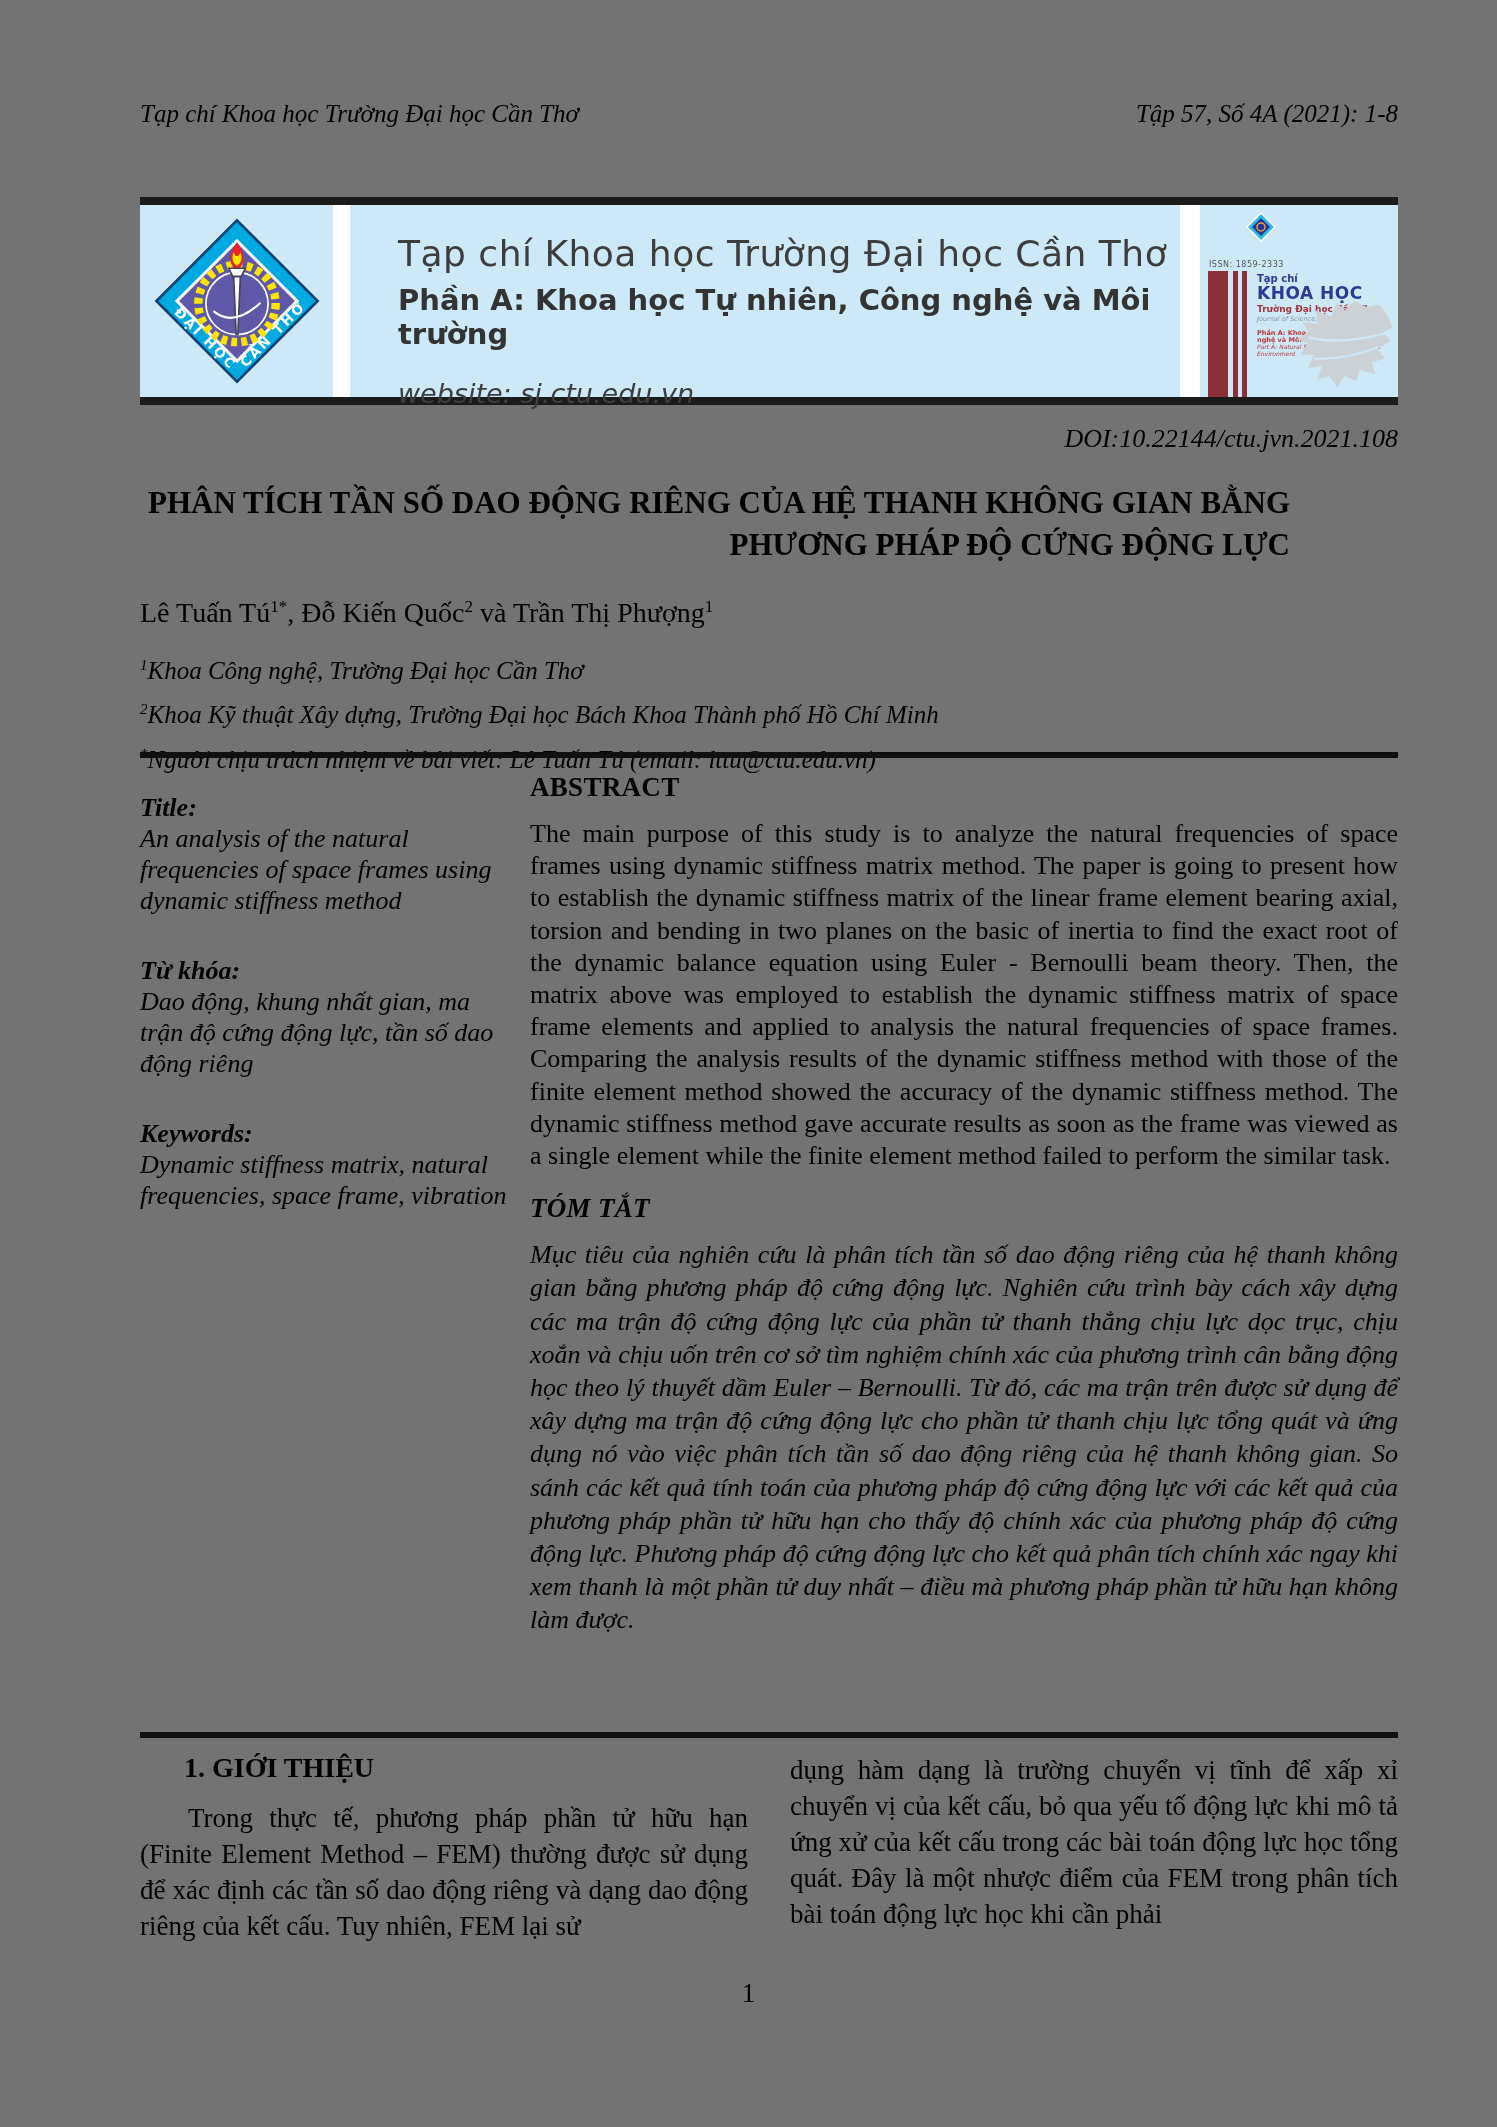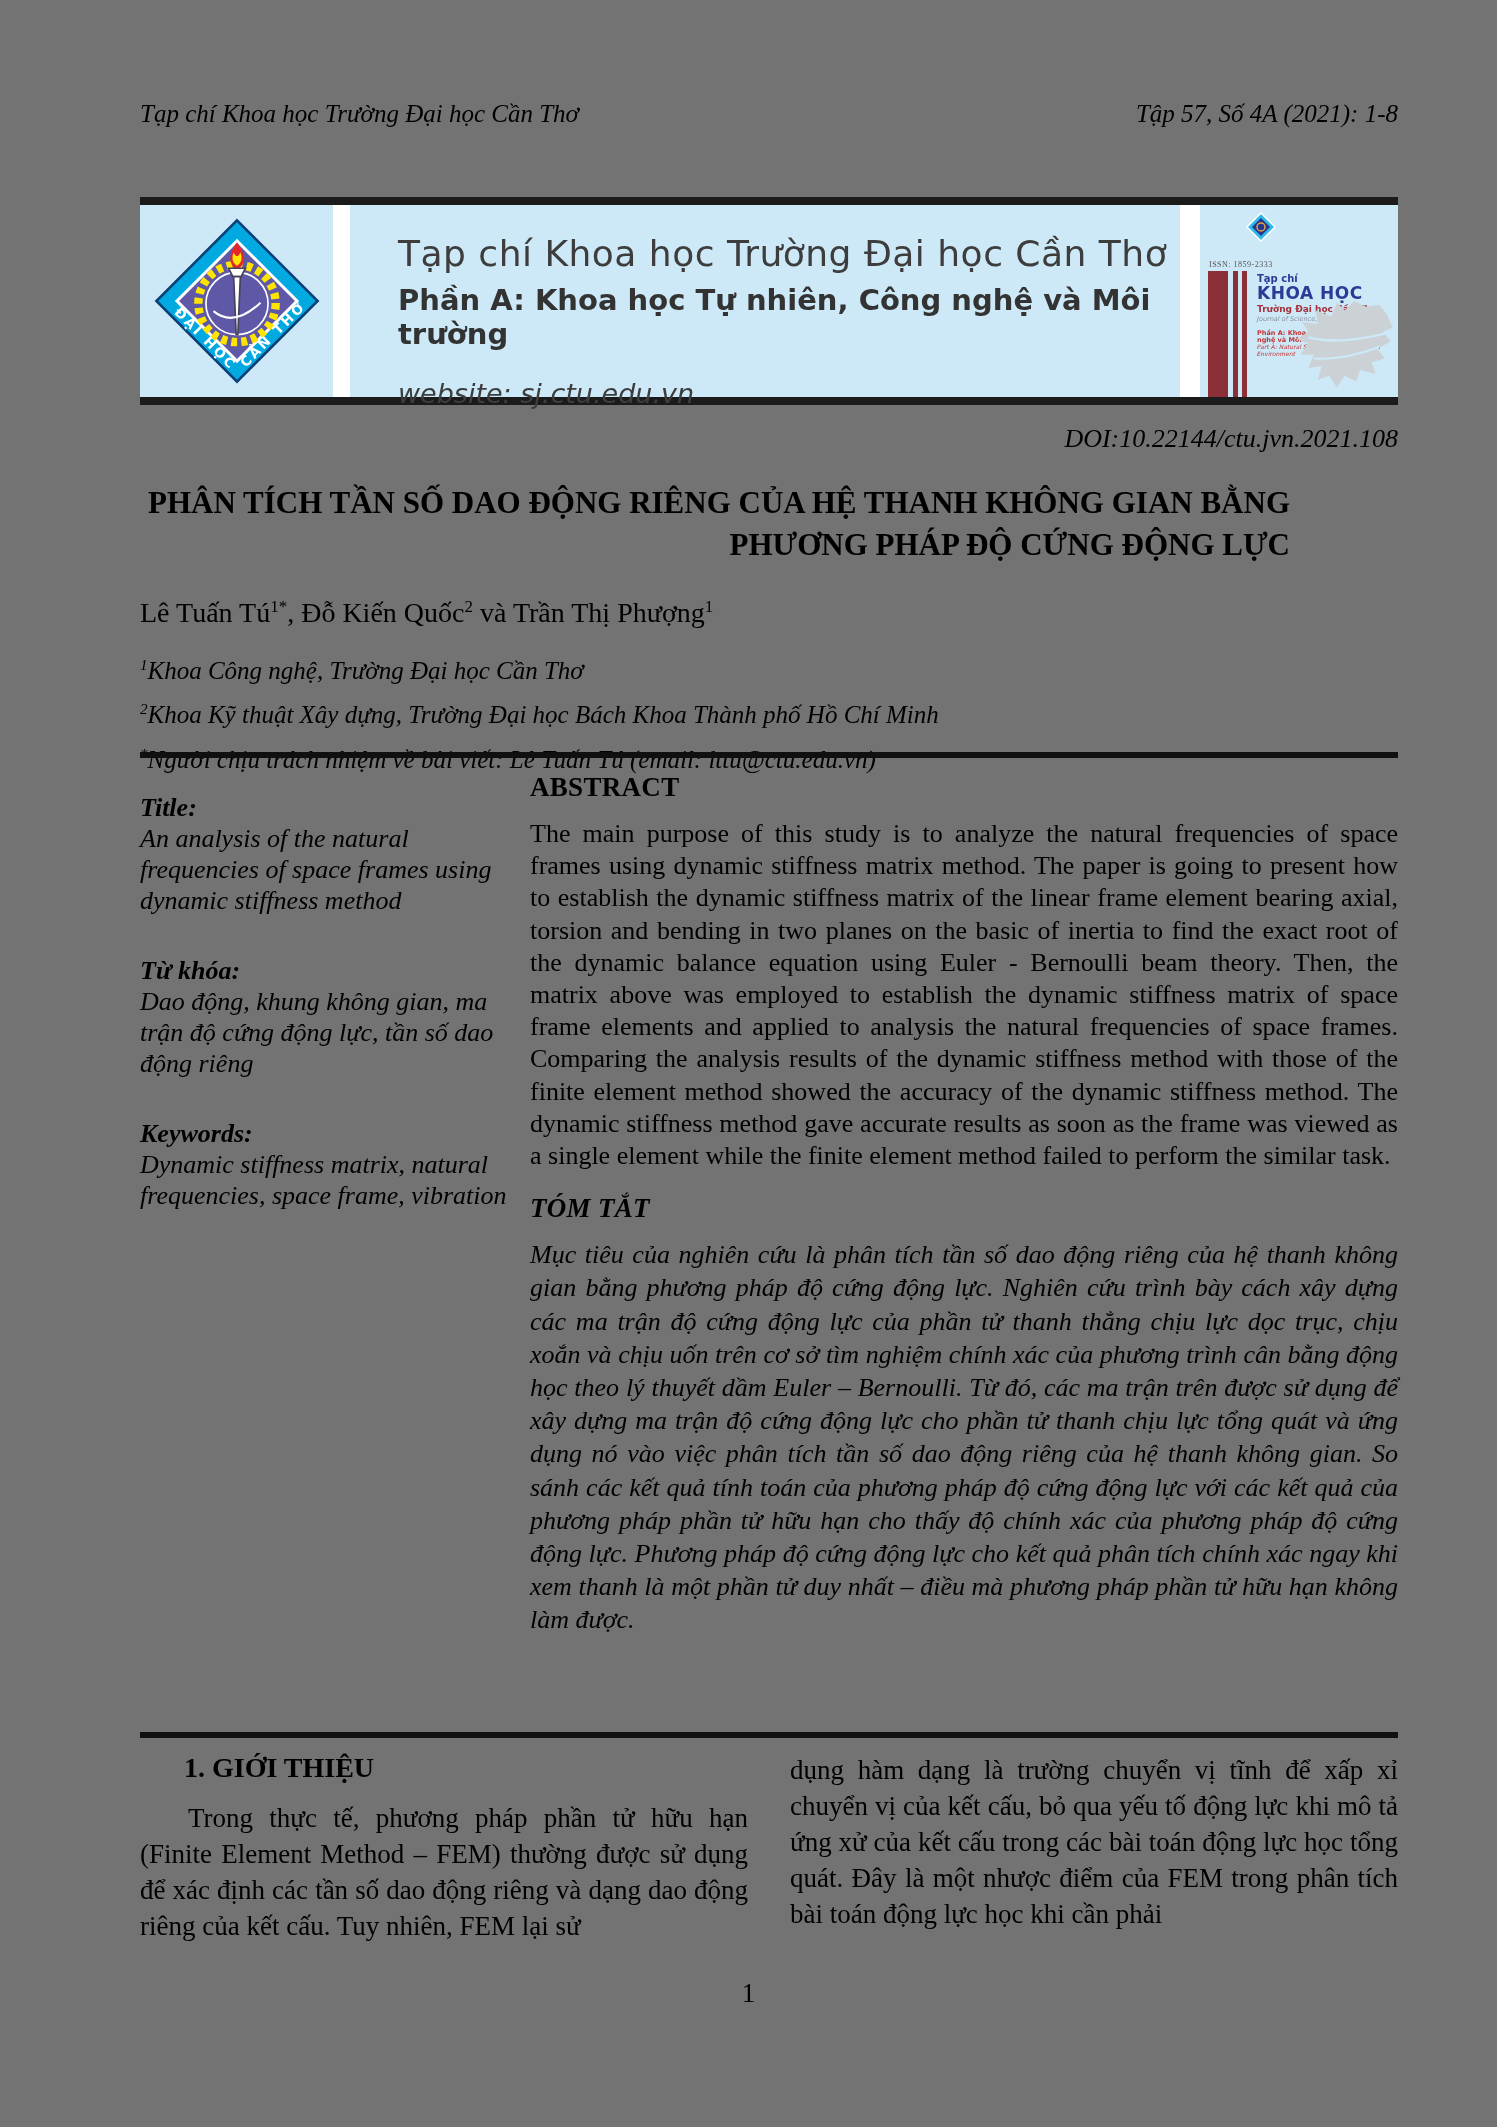--- a/index.html
+++ b/index.html
@@ -19,21 +19,21 @@
   .banner-gap2{width:20px;background:#fff;}
   .title-box{flex:1;background:#cde9f8;box-sizing:border-box;padding:28px 10px 0 48px;
     font-family:"DejaVu Sans",sans-serif;color:#3d3d3d;}
   .bt1{font-size:36px;letter-spacing:0.5px;}
   .bt2{font-size:29px;font-weight:bold;margin-top:9px;color:#333;}
   .bt3{font-size:27px;font-style:italic;margin-top:27px;text-align:left;color:#3d3d3d;}
 
   
   .cover{width:198px;background:#cde9f8;position:relative;overflow:hidden;
     font-family:"DejaVu Sans",sans-serif;}
-  .cover-issn{position:absolute;top:55px;left:9px;font-size:8px;color:#555;letter-spacing:0.5px;font-family:Liberation Serif, serif;}
+  .cover-issn{position:absolute;top:55px;left:9px;font-size:8px;color:#555;letter-spacing:0.5px;}
   .bar-thick{position:absolute;left:8px;top:66px;bottom:0;width:20px;background:#8b3038;}
   .bar-thin1{position:absolute;left:33px;top:66px;bottom:0;width:5px;background:#8b3038;}
   .bar-thin2{position:absolute;left:42px;top:66px;bottom:0;width:5px;background:#8b3038;}
   .cover-diamond{position:absolute;top:7px;left:46px;}
   .cover-text{position:absolute;left:57px;top:68px;right:4px;line-height:1.12;}
   .cv-tapchi{font-size:10px;font-weight:bold;color:#2c3a96;}
   .cv-khoahoc{font-size:17px;font-weight:bold;color:#2c3a96;letter-spacing:0.5px;}
   .cv-truong{font-size:9px;font-weight:bold;color:#a5323b;margin-top:1px;}
   .cv-journal{font-size:6.5px;font-style:italic;color:#8a8f98;margin-top:2px;}
   .cv-part-vn{font-size:6.5px;font-weight:bold;color:#c13535;margin-top:6px;}
@@ -158,21 +158,21 @@
   <div class="rule rule1"></div>
 
   <div class="cols">
     <div class="info-col">
       <div class="info-block">
         <div class="info-label">Title:</div>
         <div>An analysis of the natural frequencies of space frames using dynamic stiffness method</div>
       </div>
       <div class="info-block">
         <div class="info-label">Từ khóa:</div>
-        <div>Dao động, khung không gian, ma trận độ cứng động lực, tần số dao động riêng</div>
+        <div>Dao động, khung nhất gian, ma trận độ cứng động lực, tần số dao động riêng</div>
       </div>
       <div class="info-block">
         <div class="info-label">Keywords:</div>
         <div>Dynamic stiffness matrix, natural frequencies, space frame, vibration</div>
       </div>
     </div>
     <div class="abs-col">
       <div class="abs-heading">ABSTRACT</div>
       <div class="abs-text">The main purpose of this study is to analyze the natural frequencies of space frames using dynamic stiffness matrix method. The paper is going to present how to establish the dynamic stiffness matrix of the linear frame element bearing axial, torsion and bending in two planes on the basic of inertia to find the exact root of the dynamic balance equation using Euler - Bernoulli beam theory. Then, the matrix above was employed to establish the dynamic stiffness matrix of space frame elements and applied to analysis the natural frequencies of space frames. Comparing the analysis results of the dynamic stiffness method with those of the finite element method showed the accuracy of the dynamic stiffness method. The dynamic stiffness method gave accurate results as soon as the frame was viewed as a single element while the finite element method failed to perform the similar task.</div>
       <div class="tomtat-heading">TÓM TẮT</div>

